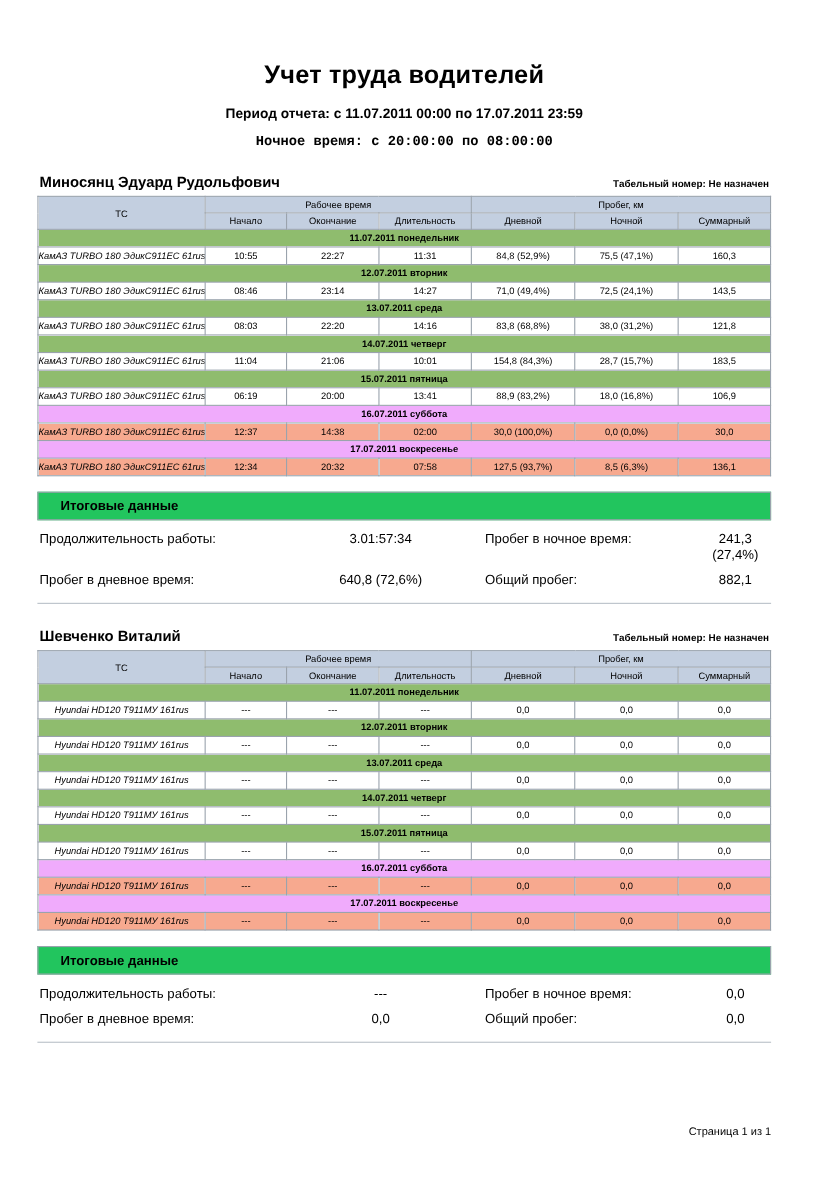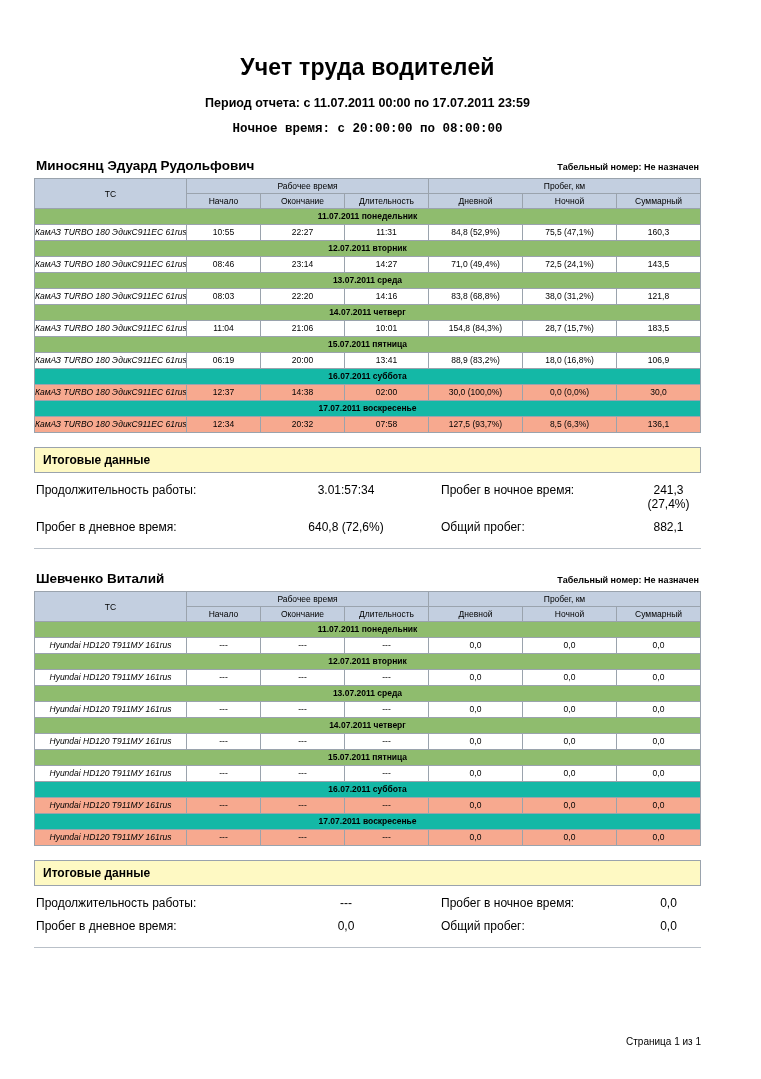--- a/index.html
+++ b/index.html
@@ -82,36 +82,36 @@
     line-height: 14px;
   }
   th.grp { font-size: 8.5px; }
   td.daysep {
     font-weight: bold;
     font-size: 8.5px;
     height: 16px;
     line-height: 16px;
   }
   .day-green { background: #8fbc6e; }
-  .day-red   { background: #14b8a6; }
+  .day-red   { background: #f0abfc; }
   .row-red   { background: #f7a98f; }
   .row-white { background: #ffffff; }
   td.veh {
     text-align: center;
     font-size: 8.5px;
     font-style: italic;
   }
 
   .totals-bar {
     margin-top: 14px;
-    background: #fef9c3;
+    background: #22c55e;
     border: 1px solid #9aa3ad;
     font-size: 12px;
     font-weight: bold;
-    padding: 4px 8px;
+    padding: 4px 20px;
     height: 16px;
     line-height: 16px;
     box-sizing: content-box;
   }
   .totals-grid {
     margin-top: 10px;
     display: grid;
     grid-template-columns: 215px 190px 195px auto;
     row-gap: 9px;
     font-size: 12px;
@@ -121,21 +121,21 @@
   .totals-grid .val { text-align: center; }
 
   .divider {
     border-top: 1px solid #b9c0c8;
     margin-top: 14px;
   }
 
   .footer {
     position: absolute;
     right: 34px;
-    bottom: 32px;
+    bottom: 44px;
     font-size: 10px;
   }
 </style>
 </head>
 <body>
 
 <div class="page">
 
   <div class="doc-title">Учет труда водителей</div>
   <div class="doc-sub">Период отчета: с 11.07.2011 00:00 по 17.07.2011 23:59</div>

